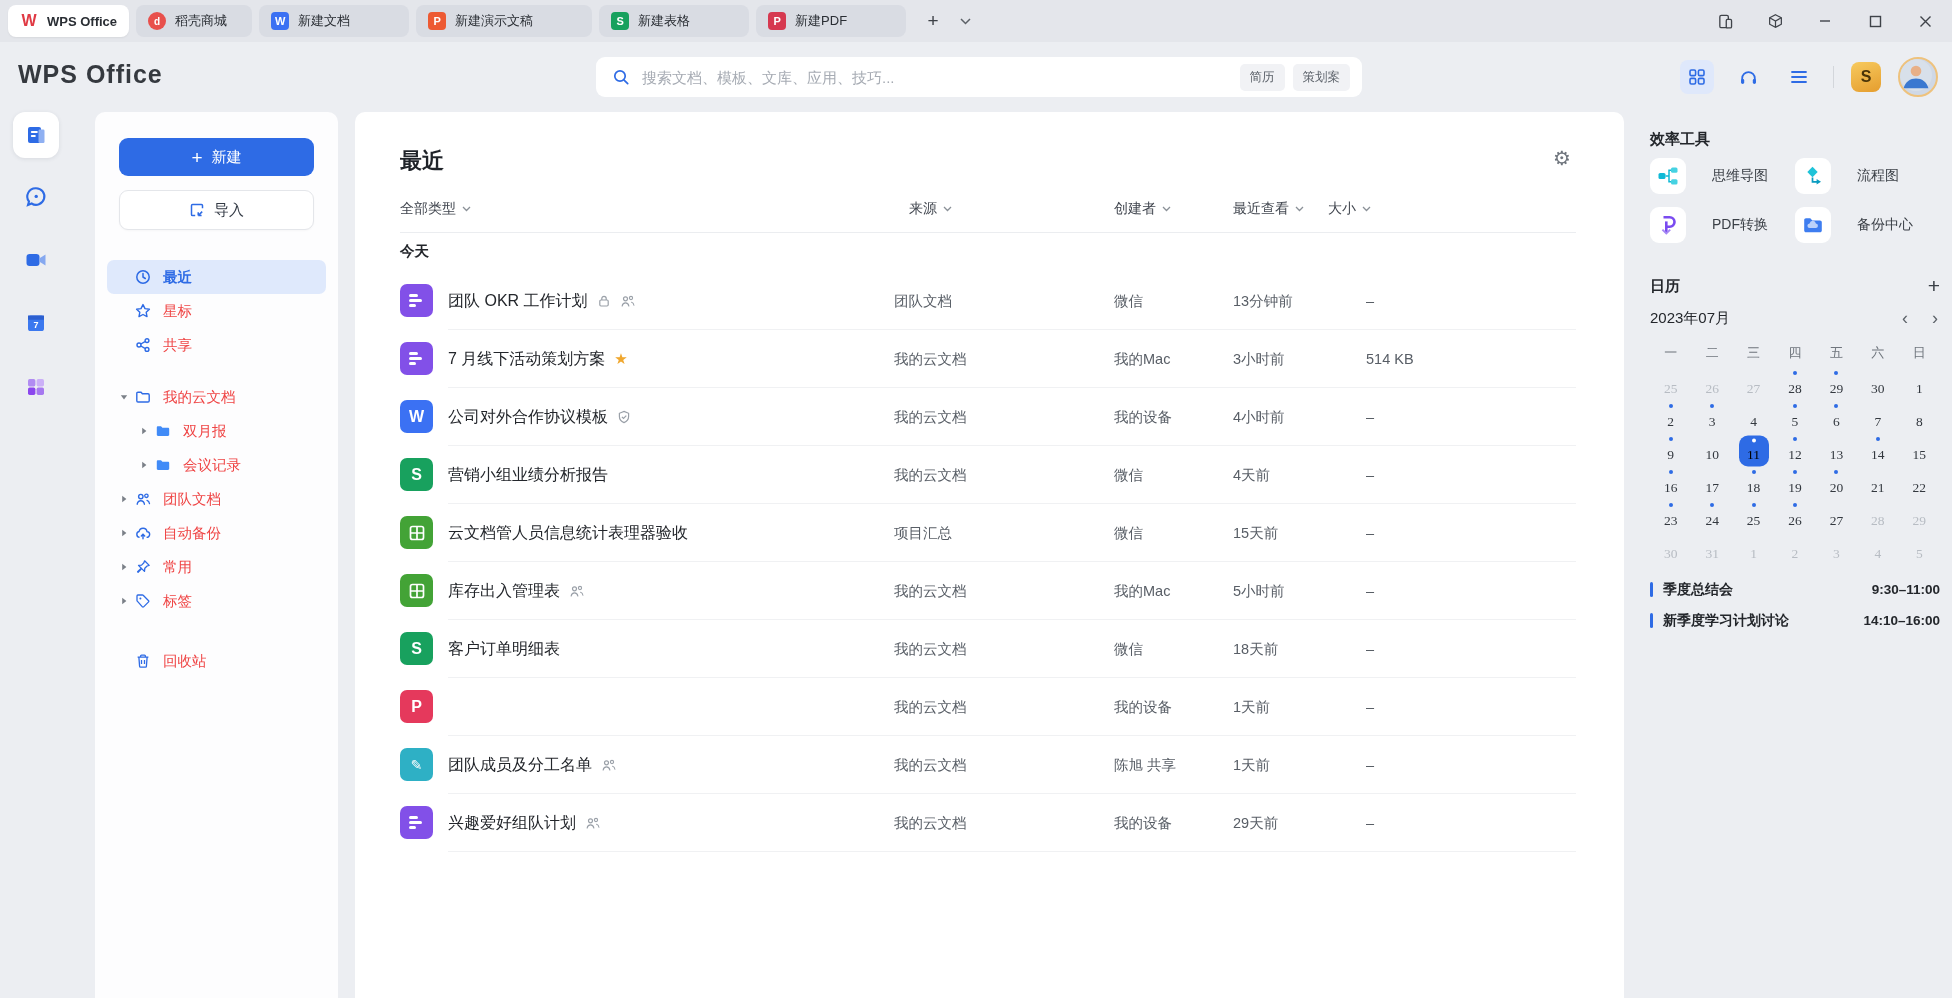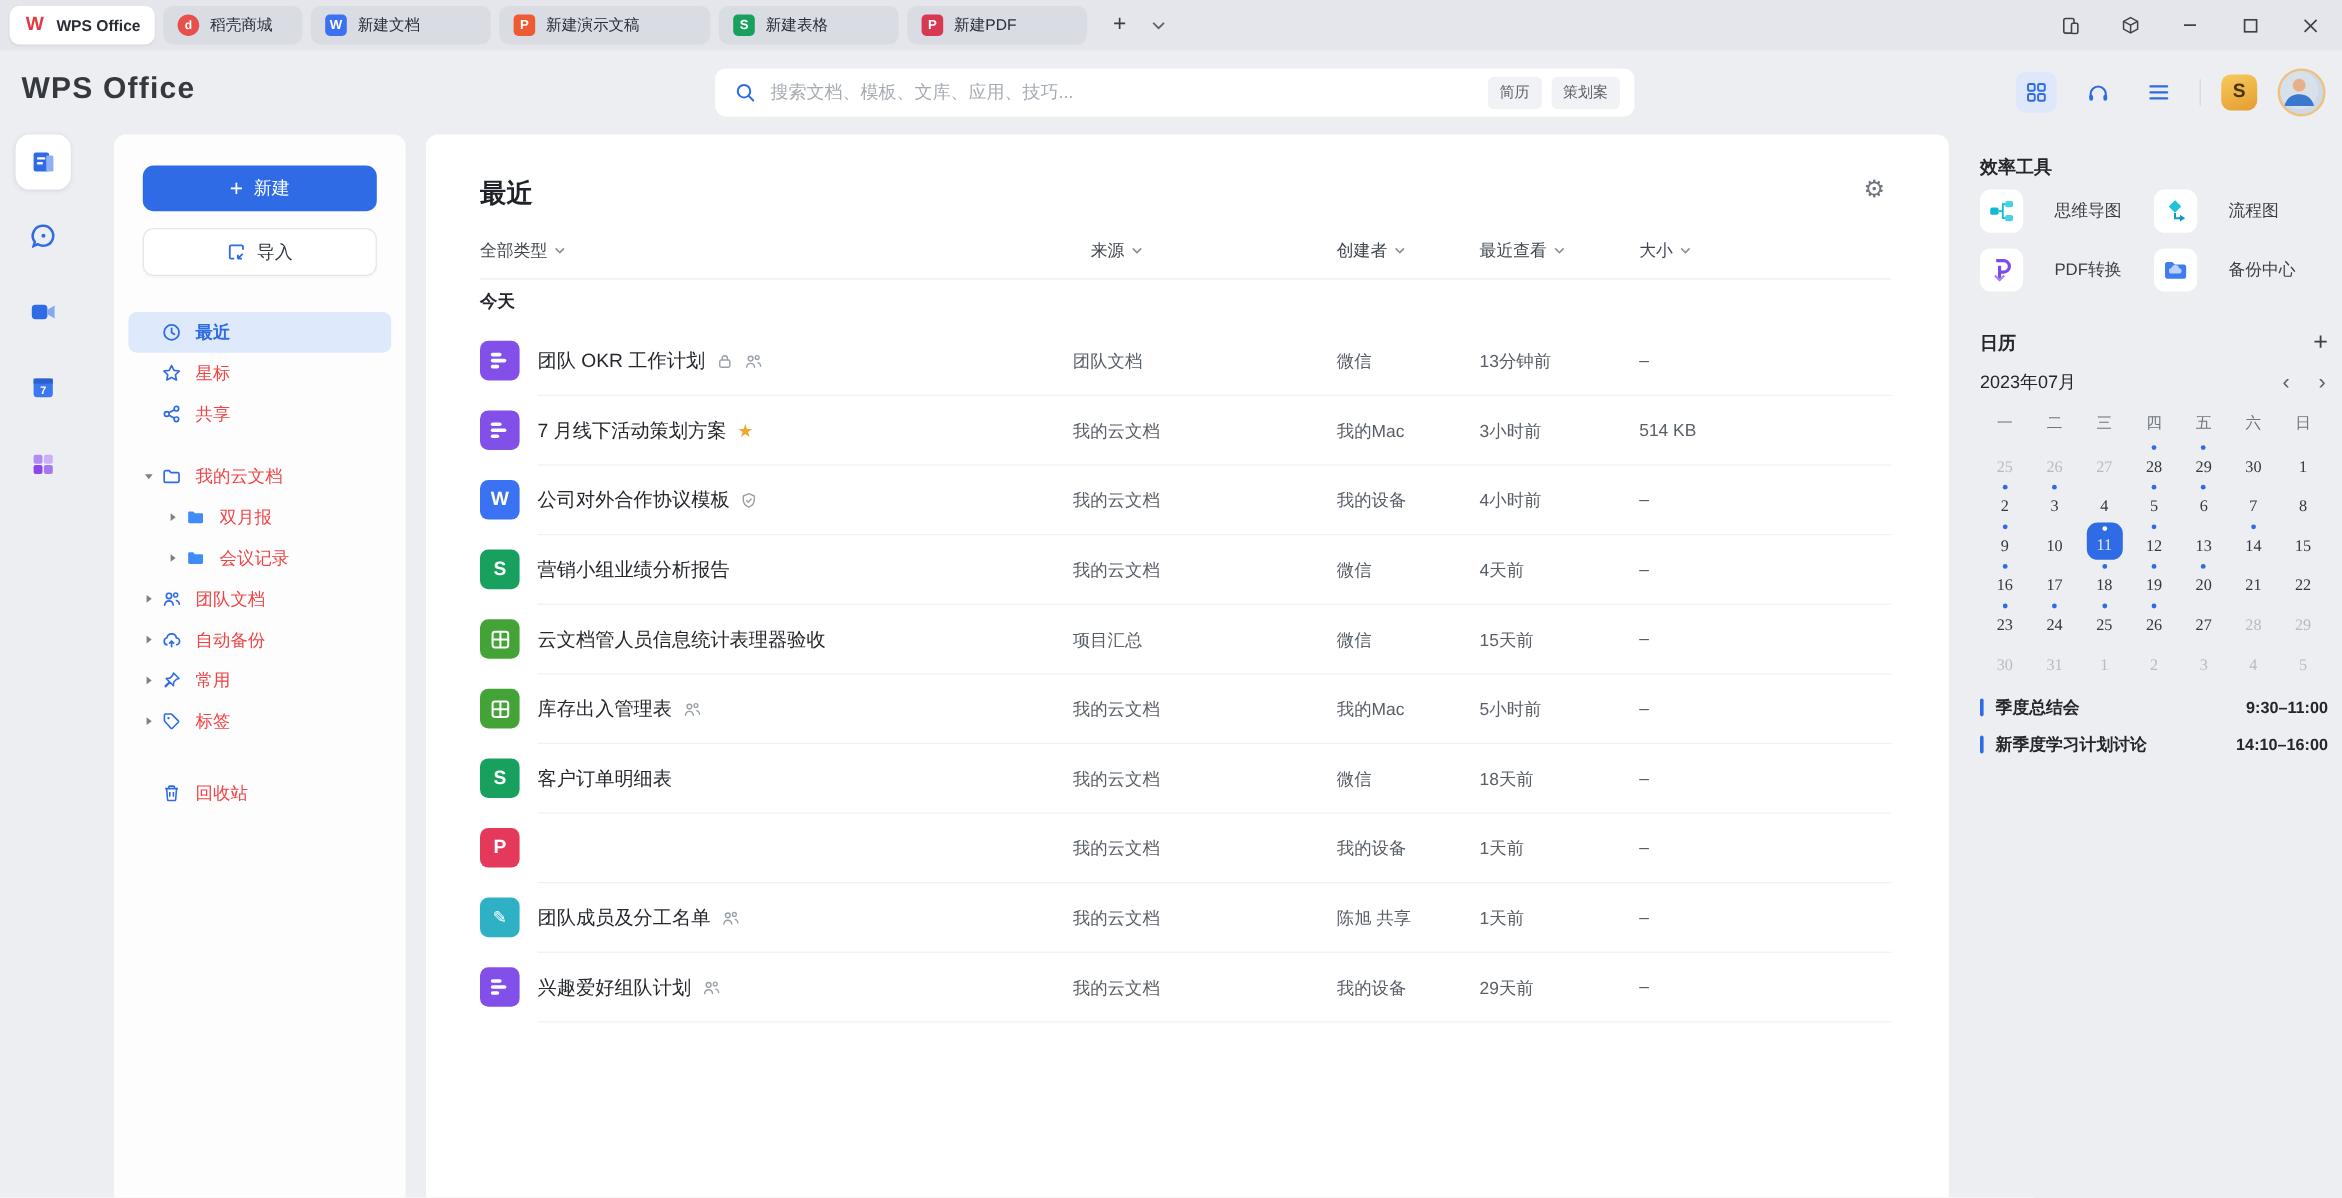--- a/index.html
+++ b/index.html
@@ -82,21 +82,21 @@
   .cal-plus{font-size:21px;color:#3a3f46;font-weight:400;}
   .cal-month{position:absolute;left:0;right:0;top:196px;display:flex;align-items:center;}
   .cal-month .mlabel{font-size:15px;color:#23262b;flex:1;}
   .cal-nav{font-size:18px;color:#5c6269;padding:0 12px;}
   .weekdays{position:absolute;left:0;right:0;top:232px;display:grid;grid-template-columns:repeat(7,1fr);}
   .weekdays span{text-align:center;font-size:13px;color:#6f757d;}
   .days{position:absolute;left:0;right:0;top:256px;display:grid;grid-template-columns:repeat(7,1fr);grid-auto-rows:33px;}
   .daycell{position:relative;display:flex;align-items:flex-end;justify-content:center;font-size:13.5px;color:#33383f;padding-bottom:4px;font-family:Liberation Serif, serif;}
   .daycell .dot{position:absolute;top:3px;left:50%;margin-left:-2px;width:4px;height:4px;border-radius:50%;background:#2e6be5;}
   .daycell.muted{color:#b7bcc3;}
-  .daycell.selected{color:#e5e5e5;}
+  .daycell.selected{color:#000000;}
   .selbox{position:absolute;left:50%;top:50%;transform:translate(-50%,-50%);width:30px;height:31px;background:#2e6be5;border-radius:9px;display:flex;align-items:flex-end;justify-content:center;padding-bottom:4px;box-sizing:border-box;}
   .selbox .dot{position:absolute;top:3px;left:50%;margin-left:-2px;width:4px;height:4px;border-radius:50%;background:#fff;}
   .events{position:absolute;left:0;right:0;top:462px;font-weight:bold;}
   .event{position:relative;height:31px;display:flex;align-items:center;}
   .event .bar{width:3px;height:15px;border-radius:2px;background:#2e6be5;margin-right:10px;}
   .event .etitle{flex:1;font-size:14px;color:#23262b;}
   .event .etime{font-size:13.5px;color:#23262b;}
 </style>
 </head>
 <body>
@@ -443,21 +443,21 @@
         </span>
       </div>
       <div class="filter" style="left: 878px;">
         <span>最近查看</span>
         <span class="fcaret">
           <svg width="9" height="6" viewBox="0 0 9 6">
             <path d="M1 1l3.5 3.5L8 1" fill="none" stroke="#8a9097" stroke-width="1.3"></path>
           </svg>
         </span>
       </div>
-      <div class="filter" style="left: 1011px;">
+      <div class="filter" style="left: 973px;">
         <span>大小</span>
         <span class="fcaret">
           <svg width="9" height="6" viewBox="0 0 9 6">
             <path d="M1 1l3.5 3.5L8 1" fill="none" stroke="#8a9097" stroke-width="1.3"></path>
           </svg>
         </span>
       </div>
     </div>
   <div class="filters-divider"></div>
   <div class="section-label">今天</div>

